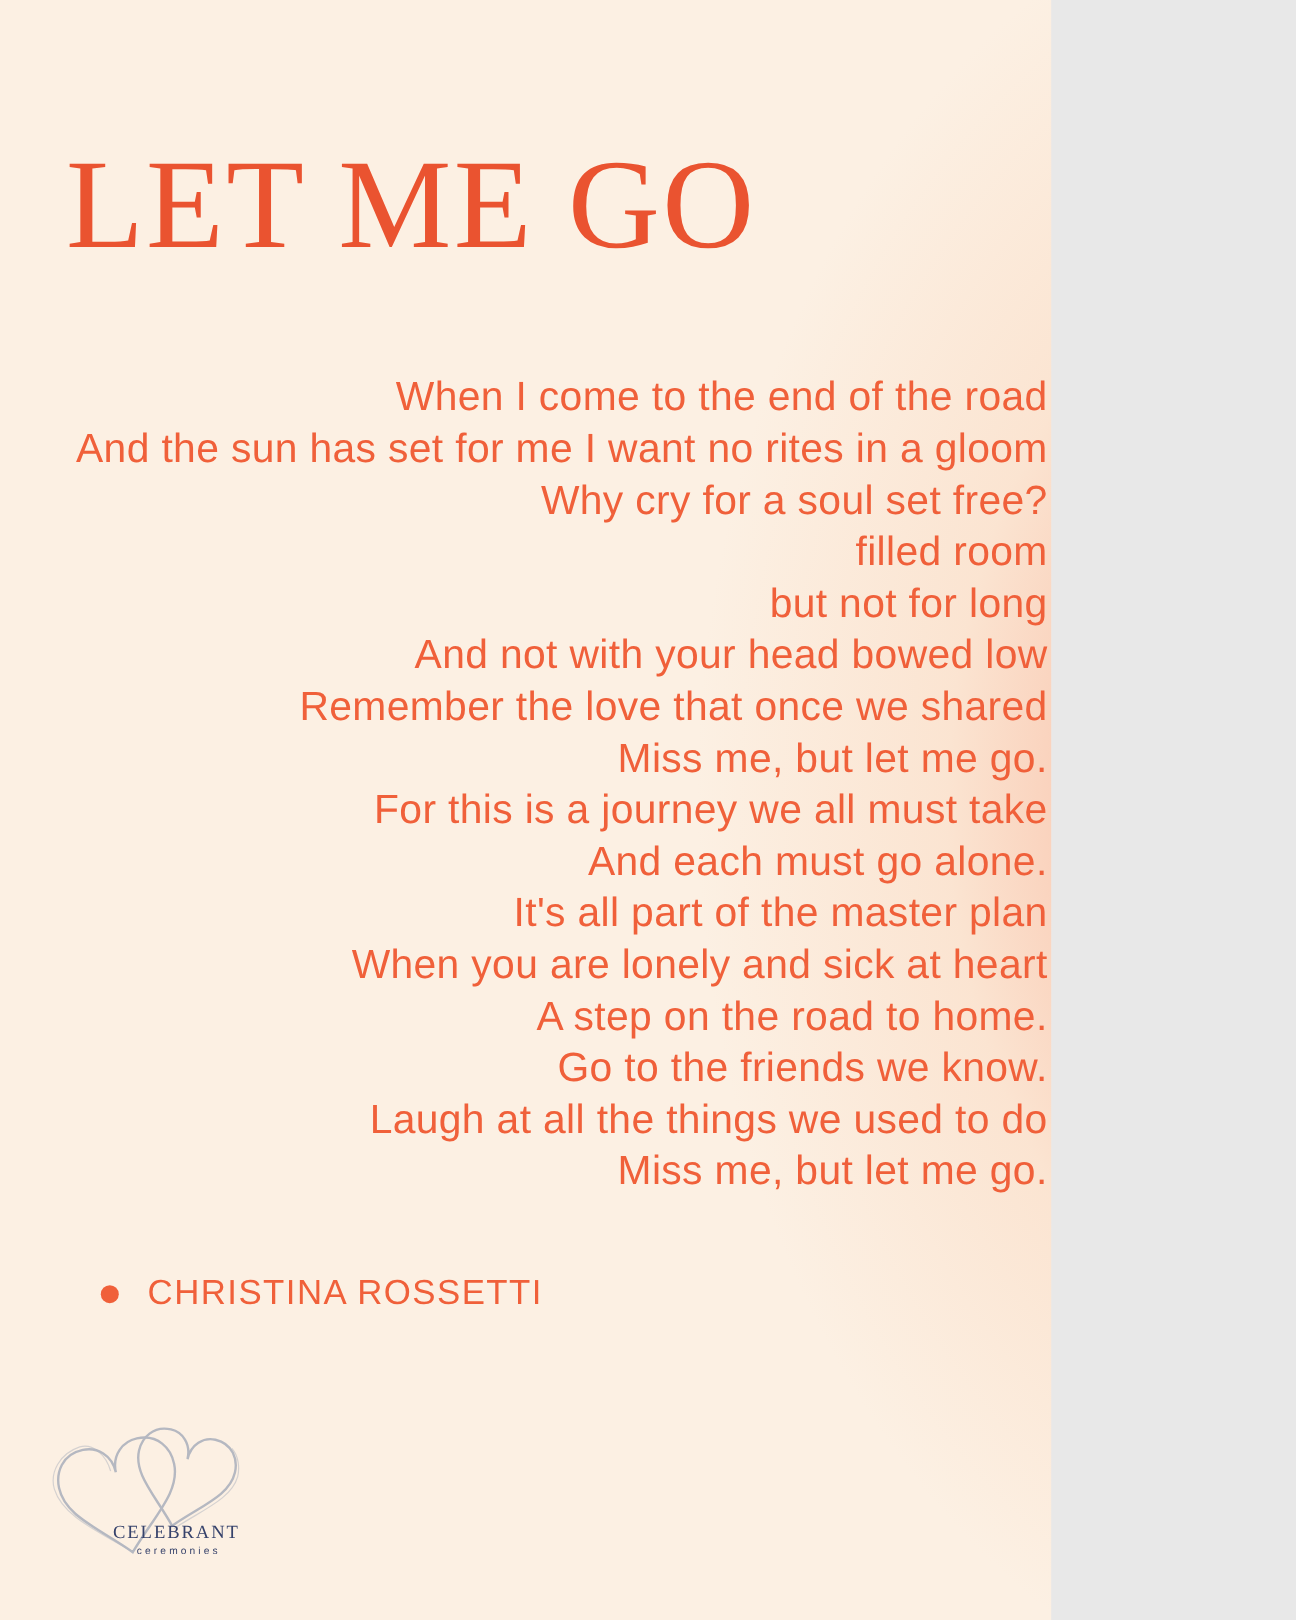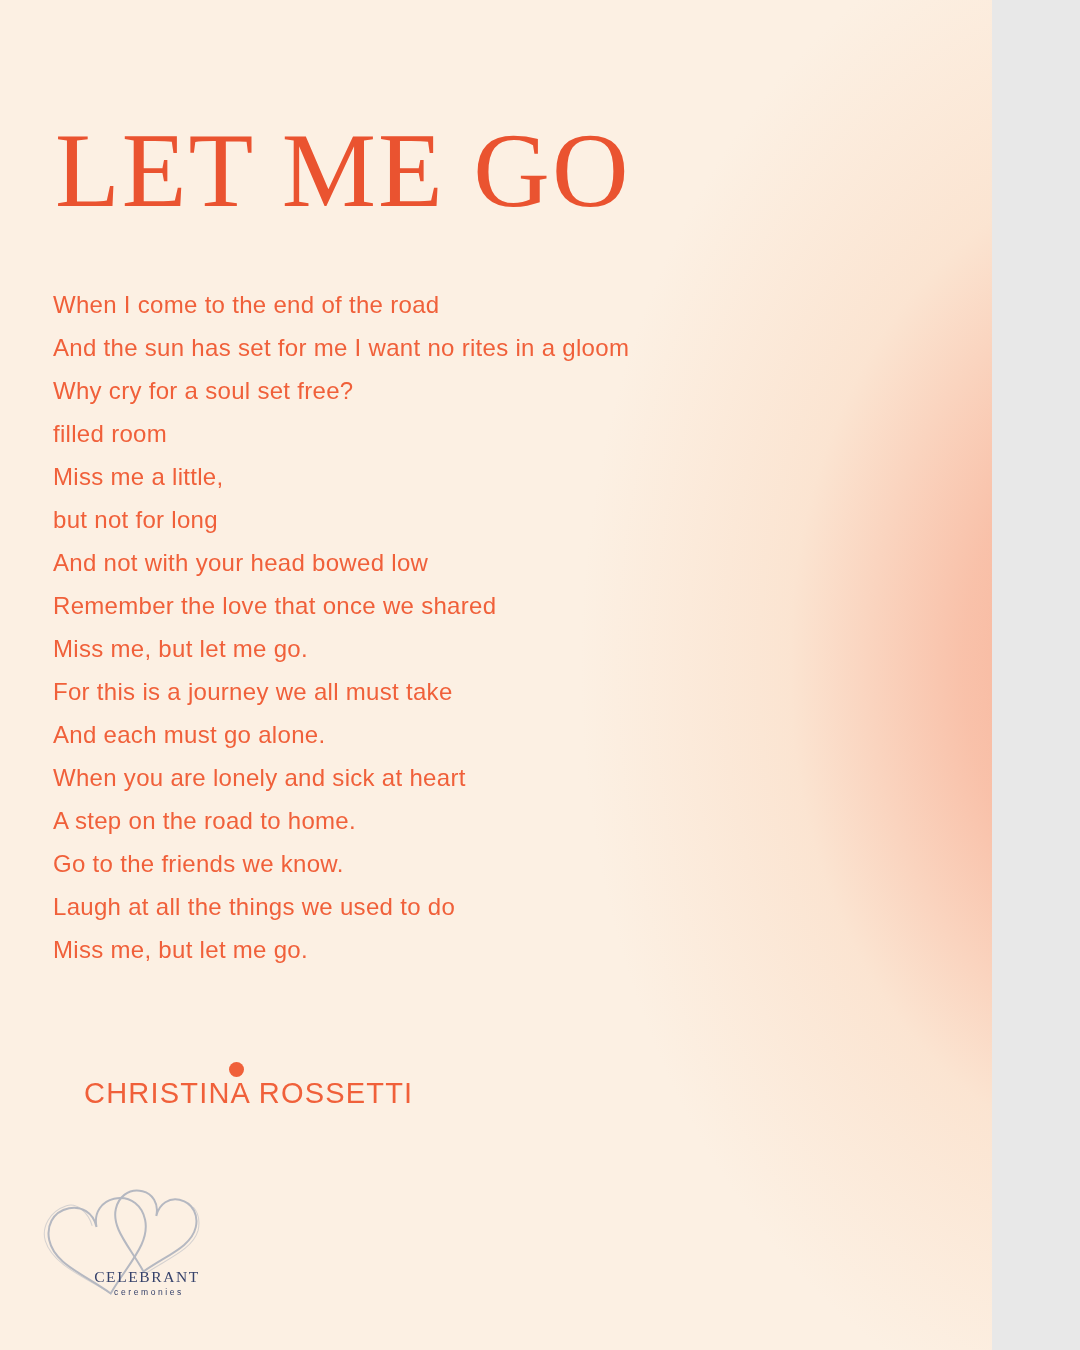--- a/index.html
+++ b/index.html
@@ -2,67 +2,67 @@
 <html><head>
 <meta charset="utf-8">
 <style>
   html, body {
     margin: 0;
     padding: 0;
     background: #e8e8e8;
   }
   .canvas {
     position: relative;
-    width: 992px;
+    width: 876px;
     height: 1350px;
     overflow: hidden;
     background:
       radial-gradient(ellipse 580px 780px at 1160px 665px,
         rgba(247,166,138,0.96) 0%,
         rgba(248,183,157,0.82) 34%,
         rgba(250,214,188,0.45) 64%,
         rgba(252,239,227,0.0) 100%),
       #fcf0e3;
     font-family: "Liberation Sans", sans-serif;
+    text-align: right;
   }
   .title {
     position: absolute;
     left: 55px;
     top: 42px;
     font-family: "Liberation Serif", serif;
     font-weight: 400;
     font-size: 106px;
     line-height: 1.1;
     letter-spacing: 2px;
     color: #ea5330;
     white-space: nowrap;
   }
   .poem {
     position: absolute;
     left: 53px;
-    top: 283px;
+    top: 310px;
     width: 820px;
-    font-size: 24px;
+    font-size: 34px;
     line-height: 43px;
     letter-spacing: 0.3px;
     color: #f0603a;
   }
   .poem-line {
     min-height: 43px;
   }
   .attribution {
     position: absolute;
     left: 84px;
     top: 1062px;
     display: flex;
     align-items: center;
     color: #f0603a;
     font-size: 29px;
     letter-spacing: 1.2px;
-    flex-direction: column;
   }
   .bullet-dot {
     width: 15px;
     height: 15px;
     border-radius: 50%;
     background: #f0603a;
     margin-right: 24px;
     flex: 0 0 auto;
   }
   .bullet-glyph {
@@ -103,27 +103,27 @@
 
 <div class="canvas">
 
   <h1 class="title">LET ME GO</h1>
 
   <div class="poem">
     <div class="poem-line">When I come to the end of the road</div>
     <div class="poem-line">And the sun has set for me I want no rites in a gloom</div>
     <div class="poem-line">Why cry for a soul set free?</div>
     <div class="poem-line">filled room</div>
-    <div class="poem-line">Miss me a little,</div>
     <div class="poem-line">but not for long</div>
     <div class="poem-line">And not with your head bowed low</div>
     <div class="poem-line">Remember the love that once we shared</div>
     <div class="poem-line">Miss me, but let me go.</div>
     <div class="poem-line">For this is a journey we all must take</div>
     <div class="poem-line">And each must go alone.</div>
+    <div class="poem-line">It's all part of the master plan</div>
     <div class="poem-line">When you are lonely and sick at heart</div>
     <div class="poem-line">A step on the road to home.</div>
     <div class="poem-line">Go to the friends we know.</div>
     <div class="poem-line">Laugh at all the things we used to do</div>
     <div class="poem-line">Miss me, but let me go.</div>
   </div>
 
   <div class="attribution">
     <span class="bullet-dot"></span>
     <span class="bullet-glyph">•</span>

